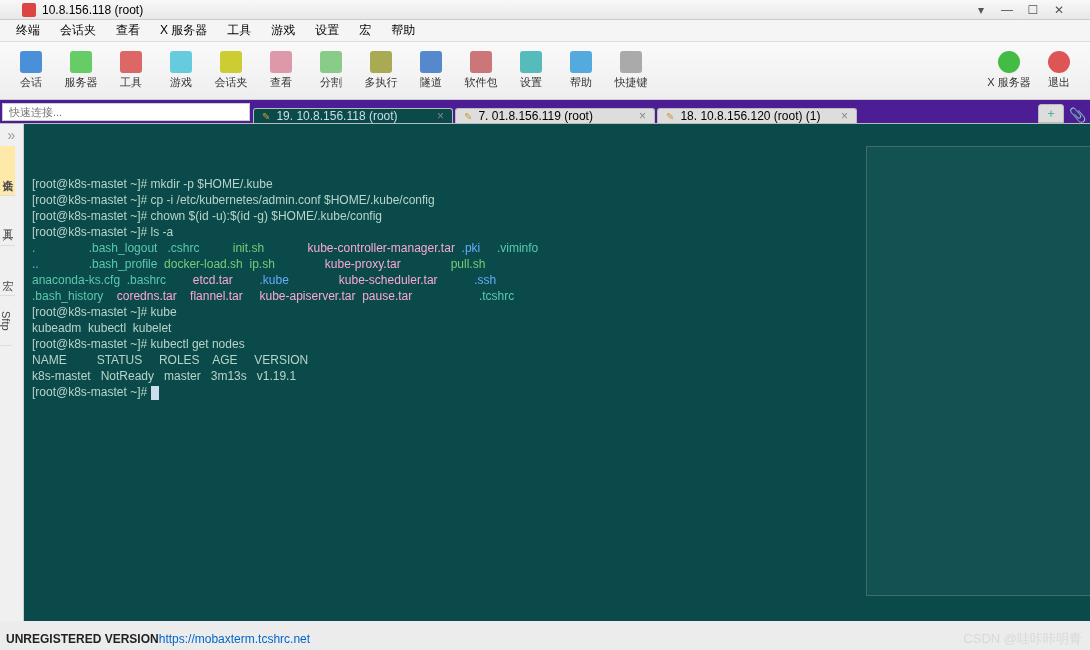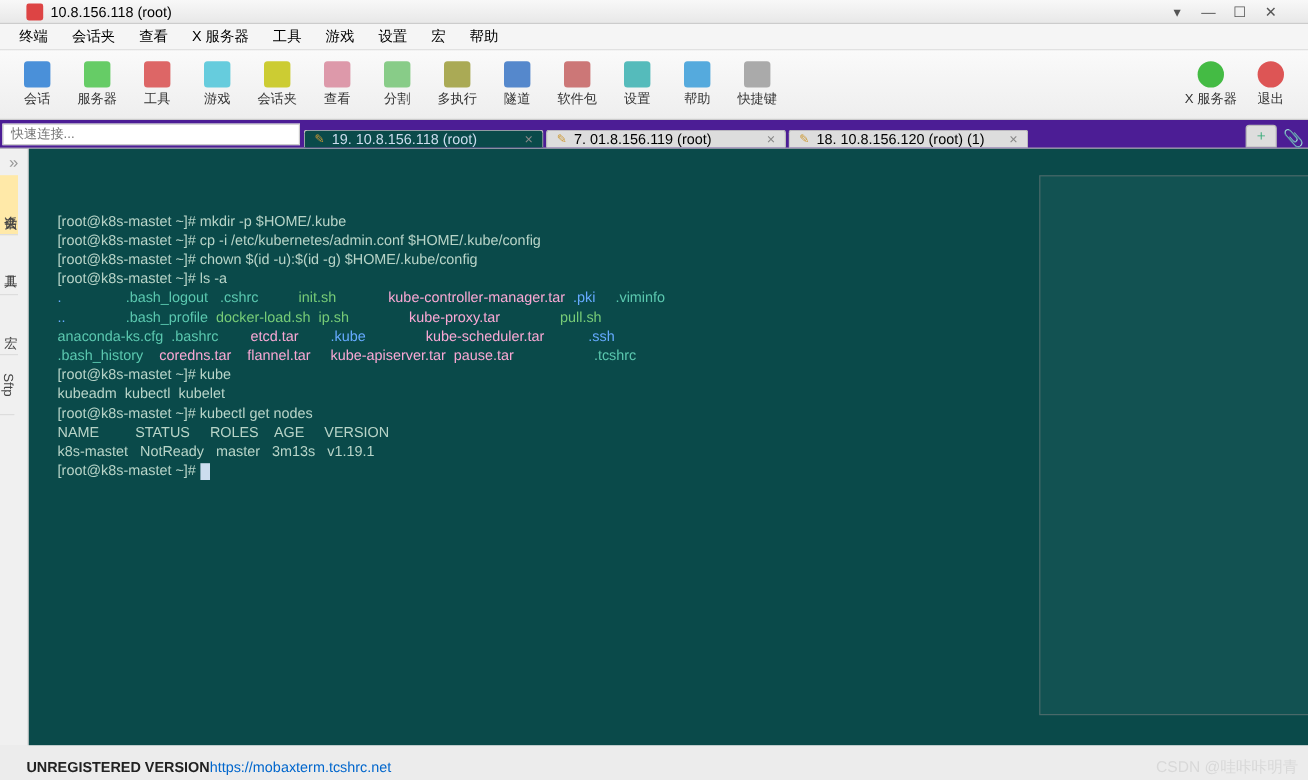--- a/index.html
+++ b/index.html
@@ -21,29 +21,29 @@
 .tab.active{background:#0a4a4a;color:#cde}
 .tab .pen{color:#cc9933;font-size:10px}
 .tab .x{margin-left:auto;color:#888}
 .addtab{width:26px;display:flex;align-items:center;justify-content:center;background:#ddd;margin:2px 2px 0 2px;border:1px solid #bbb;border-radius:3px 3px 0 0;color:#3a7}
 .clip{width:24px;display:flex;align-items:center;justify-content:center;color:#888;font-size:14px}
 .main{display:flex;height:497px}
 .sidebar{width:24px;background:#f0f0f0;border-right:1px solid #ccc;display:flex;flex-direction:column}
 .sbtn{height:50px;writing-mode:vertical-rl;display:flex;align-items:center;justify-content:center;font-size:11px;border-bottom:1px solid #ddd;cursor:pointer;color:#444}
 .sbtn.y{background:#ffe9a8}
 .sarrow{height:22px;display:flex;align-items:center;justify-content:center;color:#999;font-size:14px}
-.term{flex:1;background:#0a4a4a;color:#b8d4c8;font-family:Consolas,monospace;font-size:13px;padding:4px 24px;line-height:16px;white-space:pre;position:relative;overflow:hidden}
+.term{flex:1;background:#0a4a4a;color:#b8d4c8;font-family:Consolas,monospace;font-size:13px;padding:4px 8px;line-height:16px;white-space:pre;position:relative;overflow:hidden}
 .term .p{color:#b8d4c8}
 .c-cyan{color:#5bc8af}
 .c-red{color:#f9a8d4}
 .c-green{color:#7c7}
 .c-blue{color:#6af}
 .cursor{display:inline-block;width:8px;height:14px;background:#cde;vertical-align:middle}
 .ghost{position:absolute;right:-6px;top:22px;width:230px;height:450px;background:#1a5a5a;opacity:0.5;border:1px solid #888}
-.footer{position:absolute;bottom:2px;left:22px;right:10px;height:18px;font-size:11px;color:#222;display:flex;align-items:center}
+.footer{position:absolute;bottom:2px;left:6px;right:10px;height:18px;font-size:11px;color:#222;display:flex;align-items:center}
 .footer b{font-weight:bold}
 .footer a{color:#06c;text-decoration:none}
 .watermark{position:absolute;right:8px;bottom:2px;color:#ccc;font-size:13px;opacity:0.6}
 </style>
 </head>
 <body>
 
 <div class="titlebar">
   <div class="icon"></div>
   <span>10.8.156.118 (root)</span>

